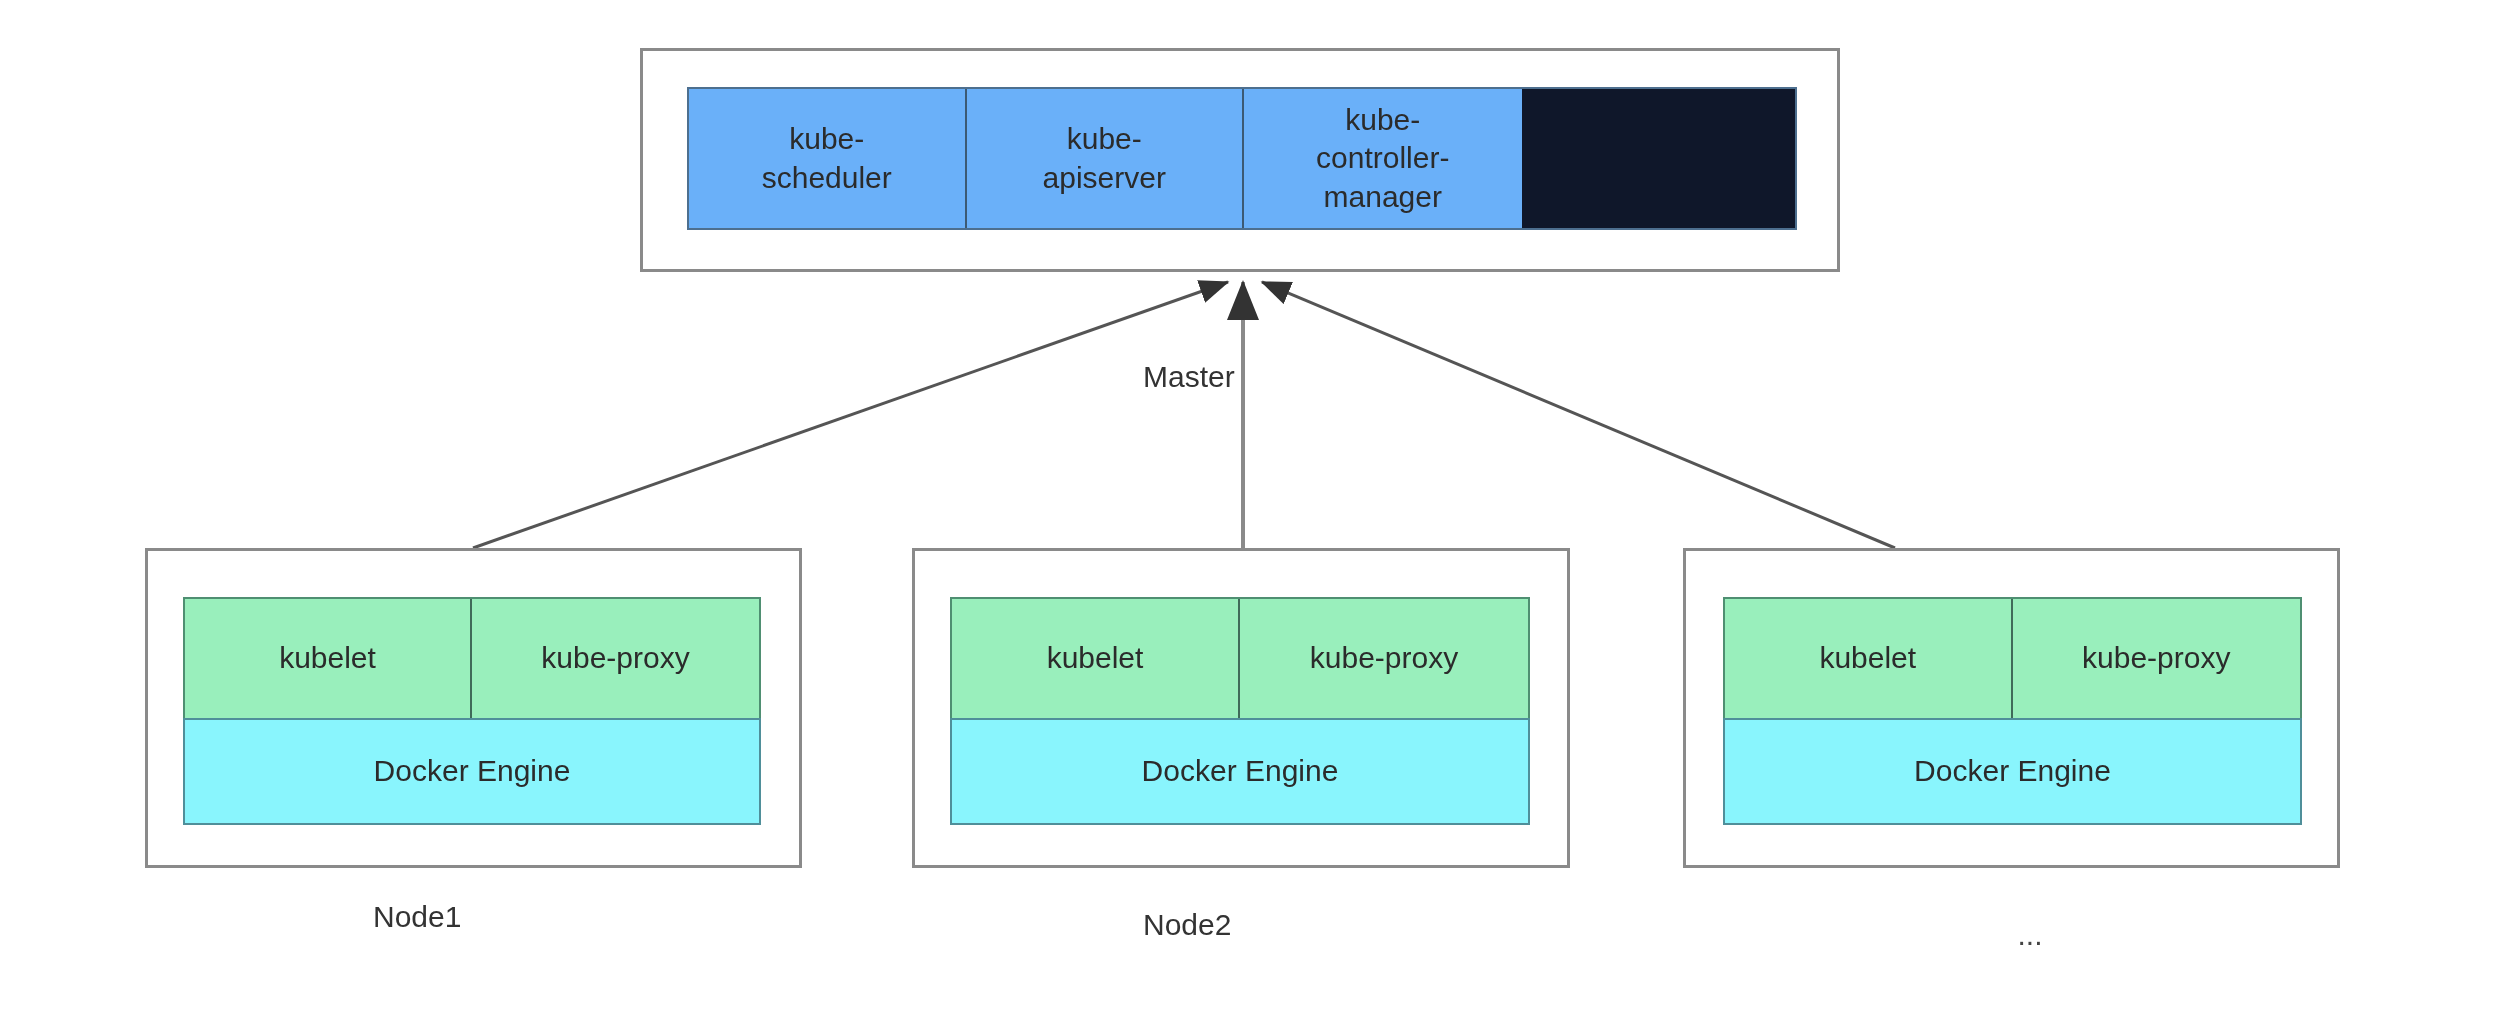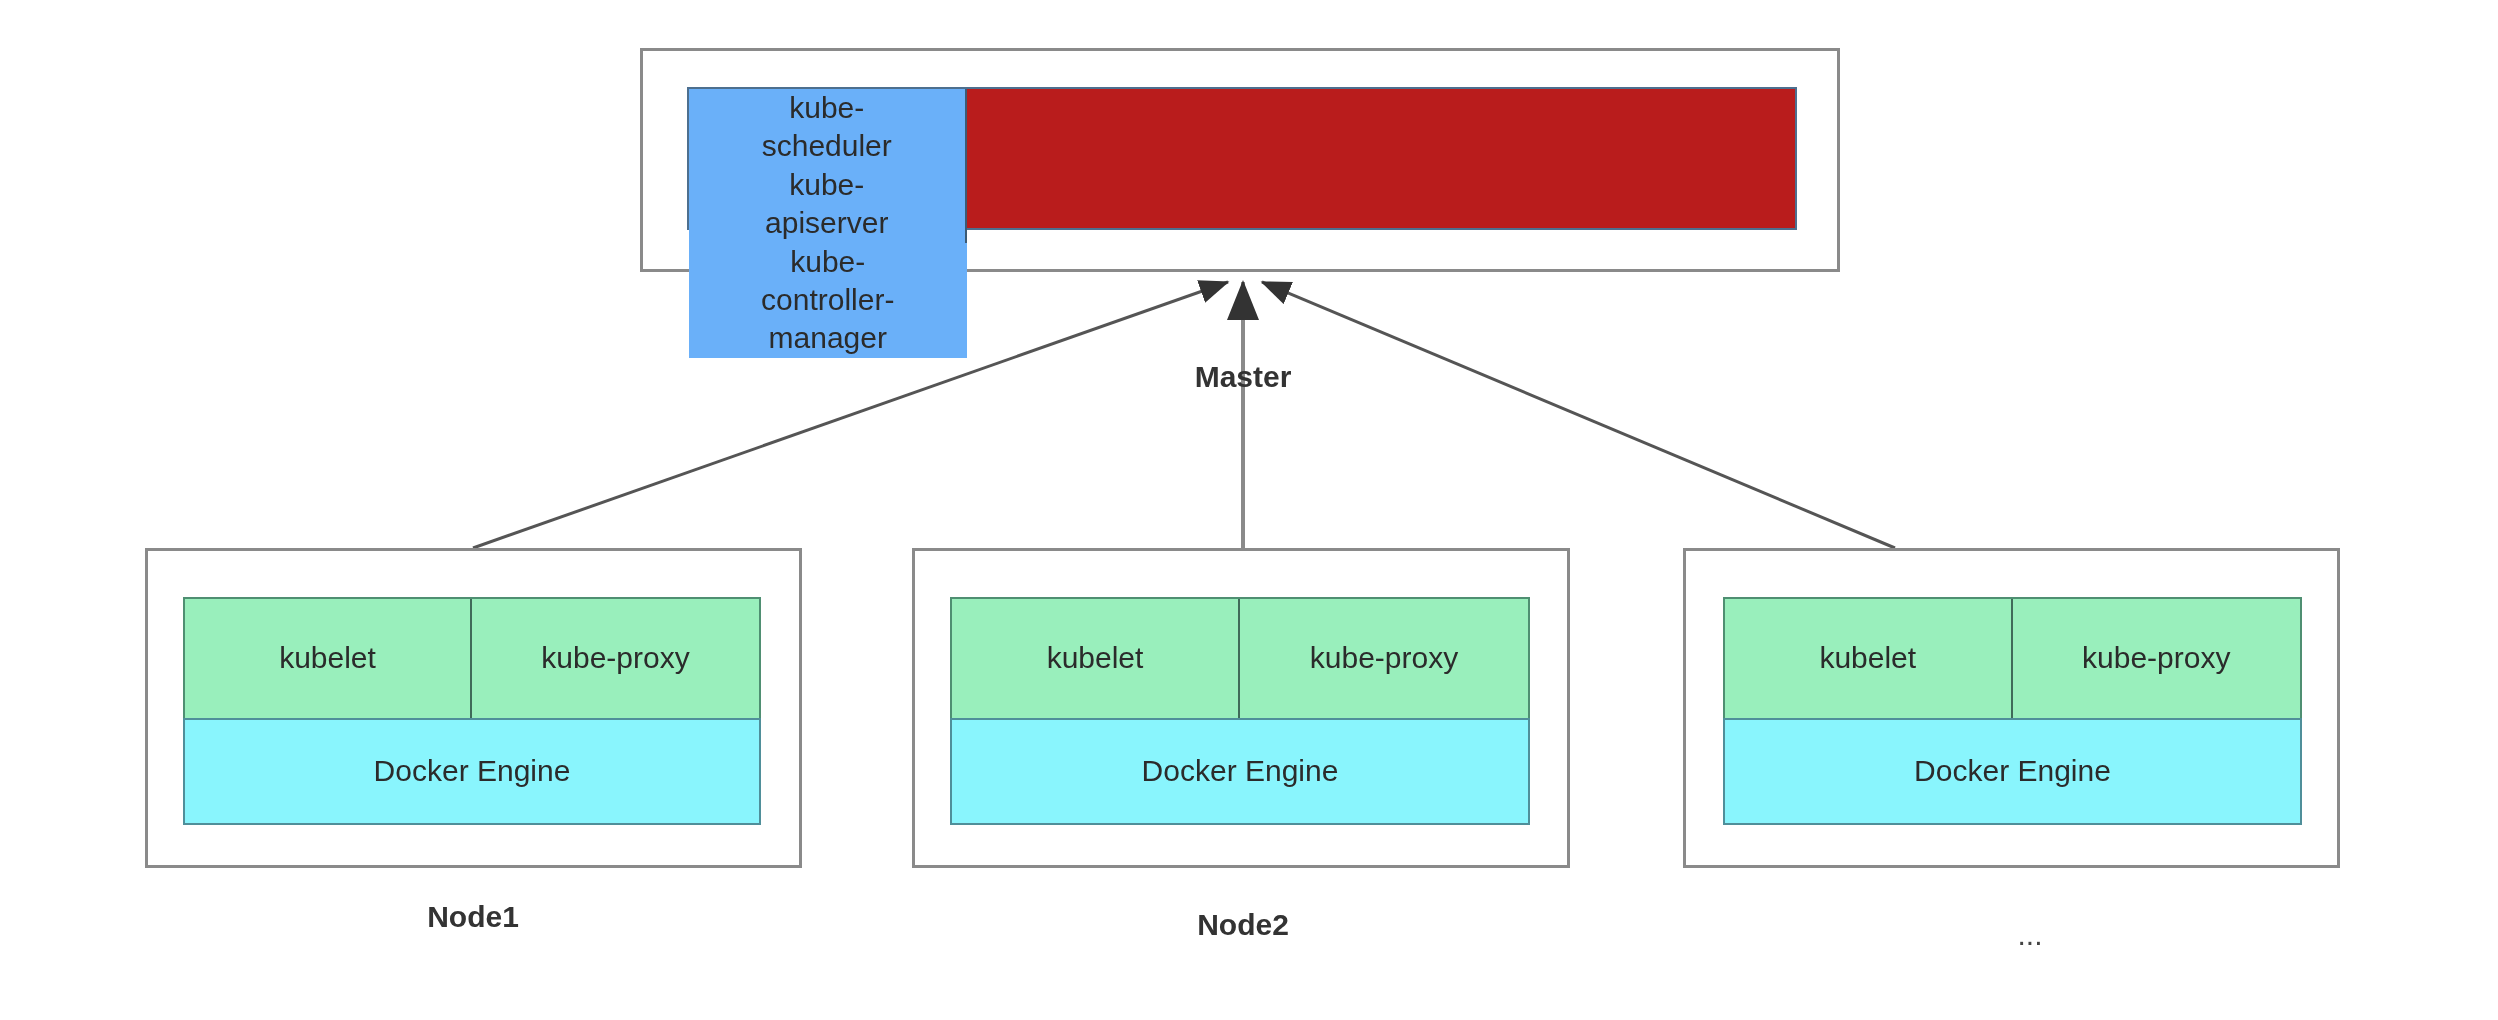--- a/index.html
+++ b/index.html
@@ -42,22 +42,21 @@
     text-align: center;
     line-height: 1.28;
     color: #2b2b2b;
     font-size: 30px;
     white-space: pre-line;
   }
 
   
   .master-strip {
     border: 2px solid #4d6f8f;
-    background: #b91c1c;
-    flex-direction: column;
+    background: #0f172a;
   }
   .master-strip .cell {
     background: #6ab0f9;
     border-right: 2px solid #3c5a74;
   }
   .master-strip .cell:last-child { border-right: none; }
 
   
   .green-strip {
     border: 2px solid #4f8f72;
@@ -80,24 +79,24 @@
   }
   .cyan-strip .cell {
     background: #89f5fd;
     width: 100%;
     height: 100%;
   }
 
   
   .label-bold {
     position: absolute;
-    font-weight: bold;
+    font-weight: normal;
     font-size: 30px;
     color: #333333;
-    text-align: center;
+    text-align: left;
     white-space: nowrap;
   }
   .label-plain {
     position: absolute;
     font-weight: normal;
     font-size: 30px;
     color: #444444;
     text-align: center;
     white-space: nowrap;
   }

